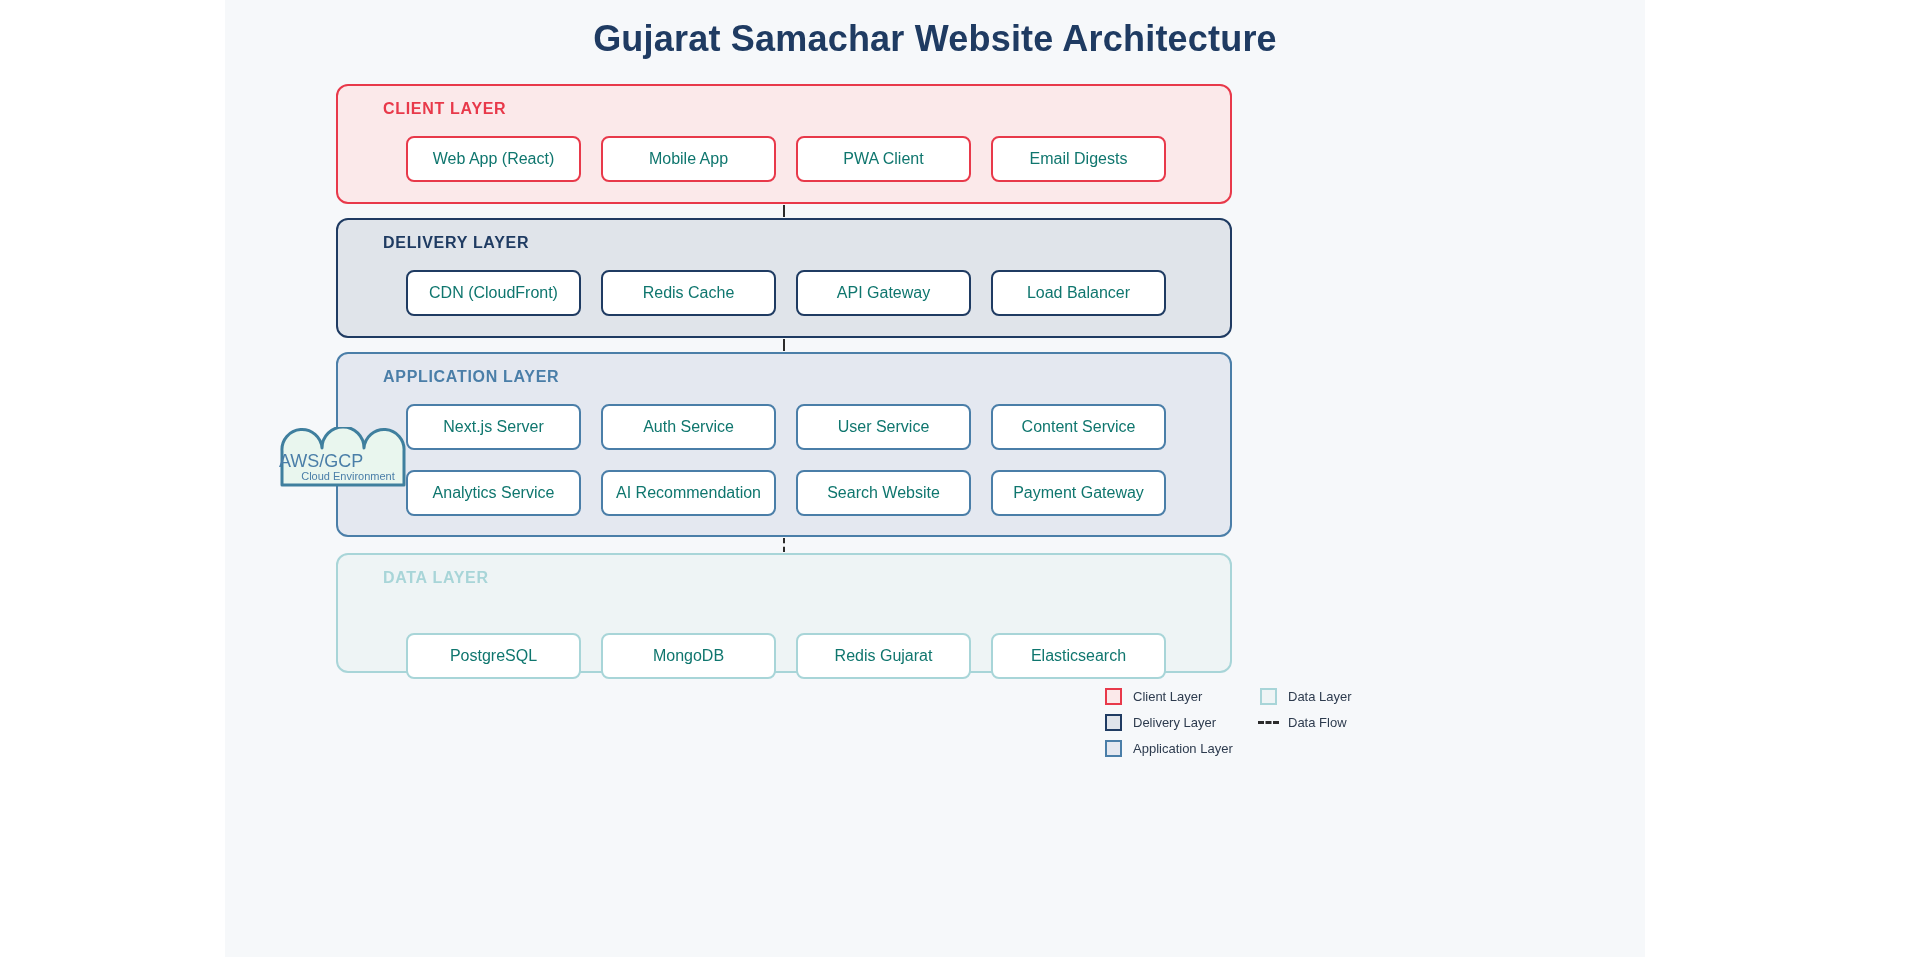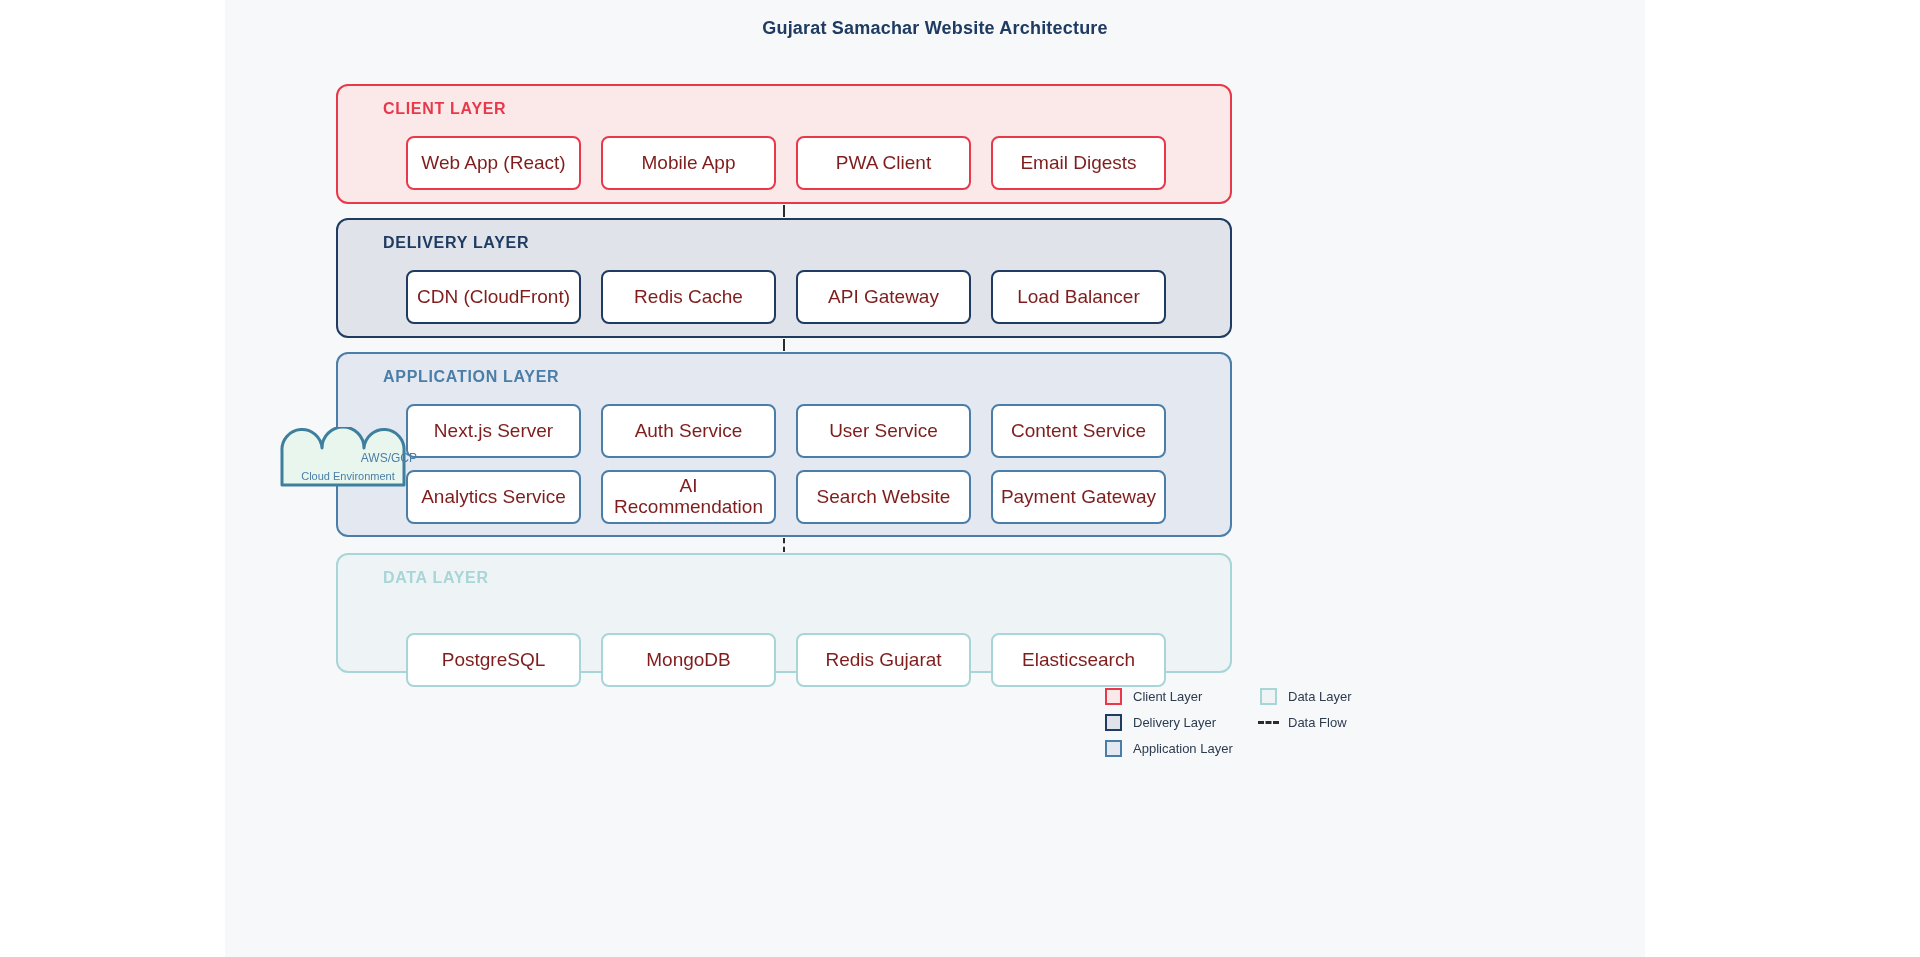--- a/index.html
+++ b/index.html
@@ -15,21 +15,21 @@
     left: 225px; top: 0;
     width: 1420px; height: 957px;
     background: #f6f8fa;
     overflow: hidden;
   }
   #page-title {
     position: absolute;
     left: 0; top: 18px;
     width: 1420px;
     text-align: center;
-    font-size: 18px;
+    font-size: 36px;
     font-weight: bold;
     color: #1f3b62;
     letter-spacing: 0.2px;
   }
 
   .layer {
     position: absolute;
     left: 111px;
     width: 896px;
     border-radius: 12px;
@@ -44,30 +44,30 @@
   }
   .node-row {
     position: absolute;
     left: 68px;
     width: 760px;
     display: flex;
     gap: 20px;
   }
   .node {
     flex: 1 1 0;
-    height: 54px;
+    height: 46px;
     background: #ffffff;
     border-radius: 8px;
     border-style: solid;
     border-width: 2px;
     display: flex;
     align-items: center;
     justify-content: center;
-    font-size: 19px;
-    color: #7f1d1d;
+    font-size: 16px;
+    color: #0f766e;
     text-align: center;
     line-height: 1.1;
   }
 
   
   #layer-client {
     top: 84px; height: 120px;
     background: #fbe9ea;
     border-color: #e8394a;
     border-width: 2px;
@@ -119,22 +119,22 @@
   #cloud {
     position: absolute;
     left: 54px; top: 427px;
     width: 138px; height: 62px;
   }
   #cloud svg { display: block; width: 138px; height: 62px; }
   #cloud-label {
     position: absolute;
     left: 0; top: 24px;
     width: 138px;
-    text-align: right;
-    font-size: 12px;
+    text-align: left;
+    font-size: 18px;
     color: #4a7ea8;
   }
   #cloud-sublabel {
     position: absolute;
     left: 0; top: 43px;
     width: 138px;
     text-align: center;
     font-size: 11px;
     color: #4a7ea8;
   }

